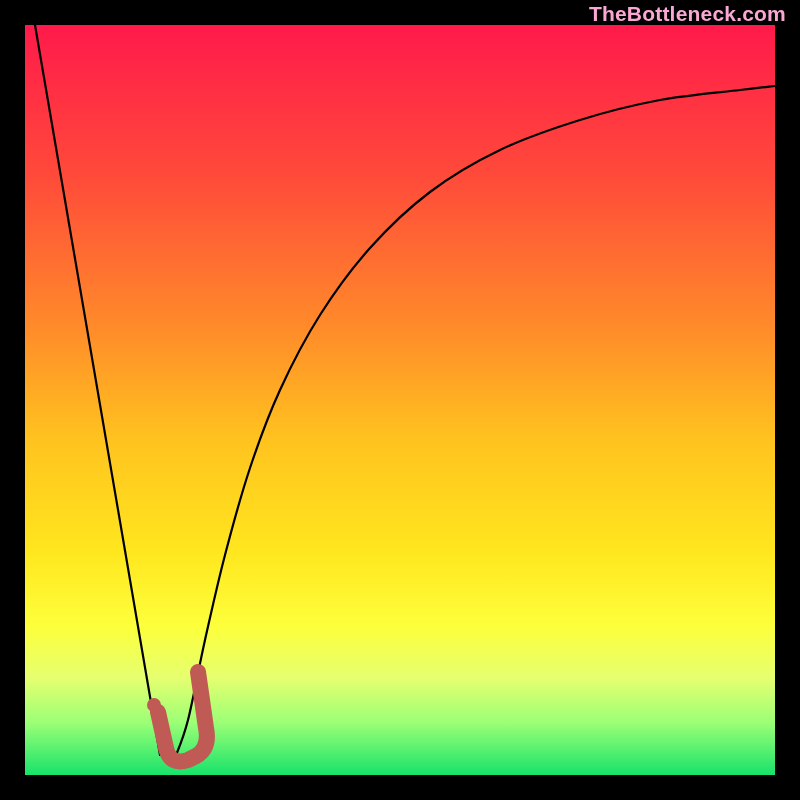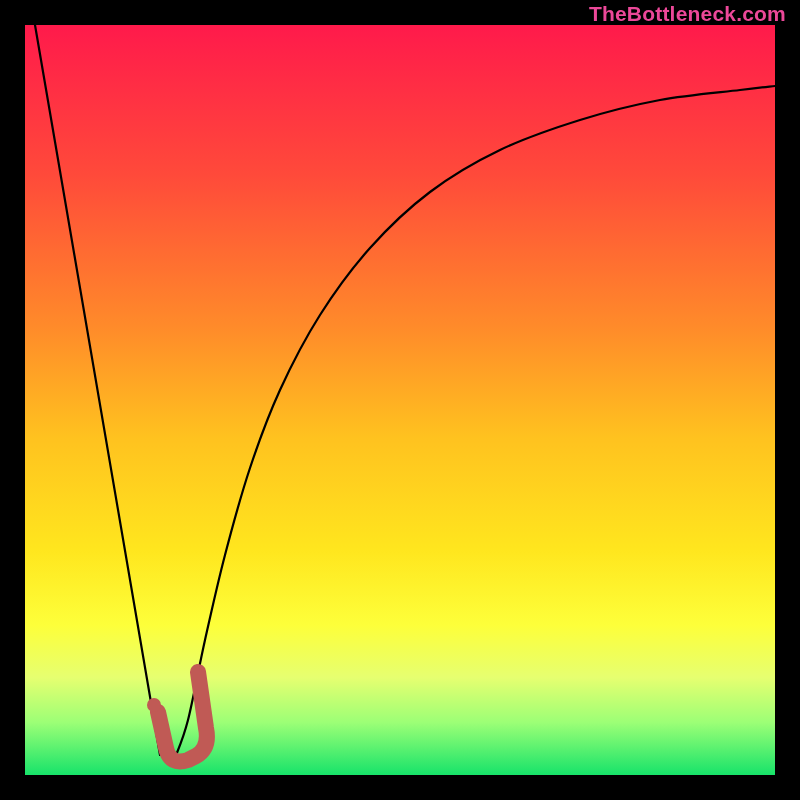--- a/index.html
+++ b/index.html
@@ -20,21 +20,21 @@
     top: 0;
     left: 0;
   }
   .watermark {
     position: absolute;
     top: 2px;
     right: 14px;
     font-family: Arial, Helvetica, sans-serif;
     font-size: 21px;
     font-weight: 600;
-    color: #ec4899;
+    color: #f9a8d4;
     letter-spacing: 0.2px;
     pointer-events: none;
   }
 </style>
 </head>
 <body>
 
 <div class="stage">
 
   <svg width="800" height="800" viewBox="0 0 800 800">

